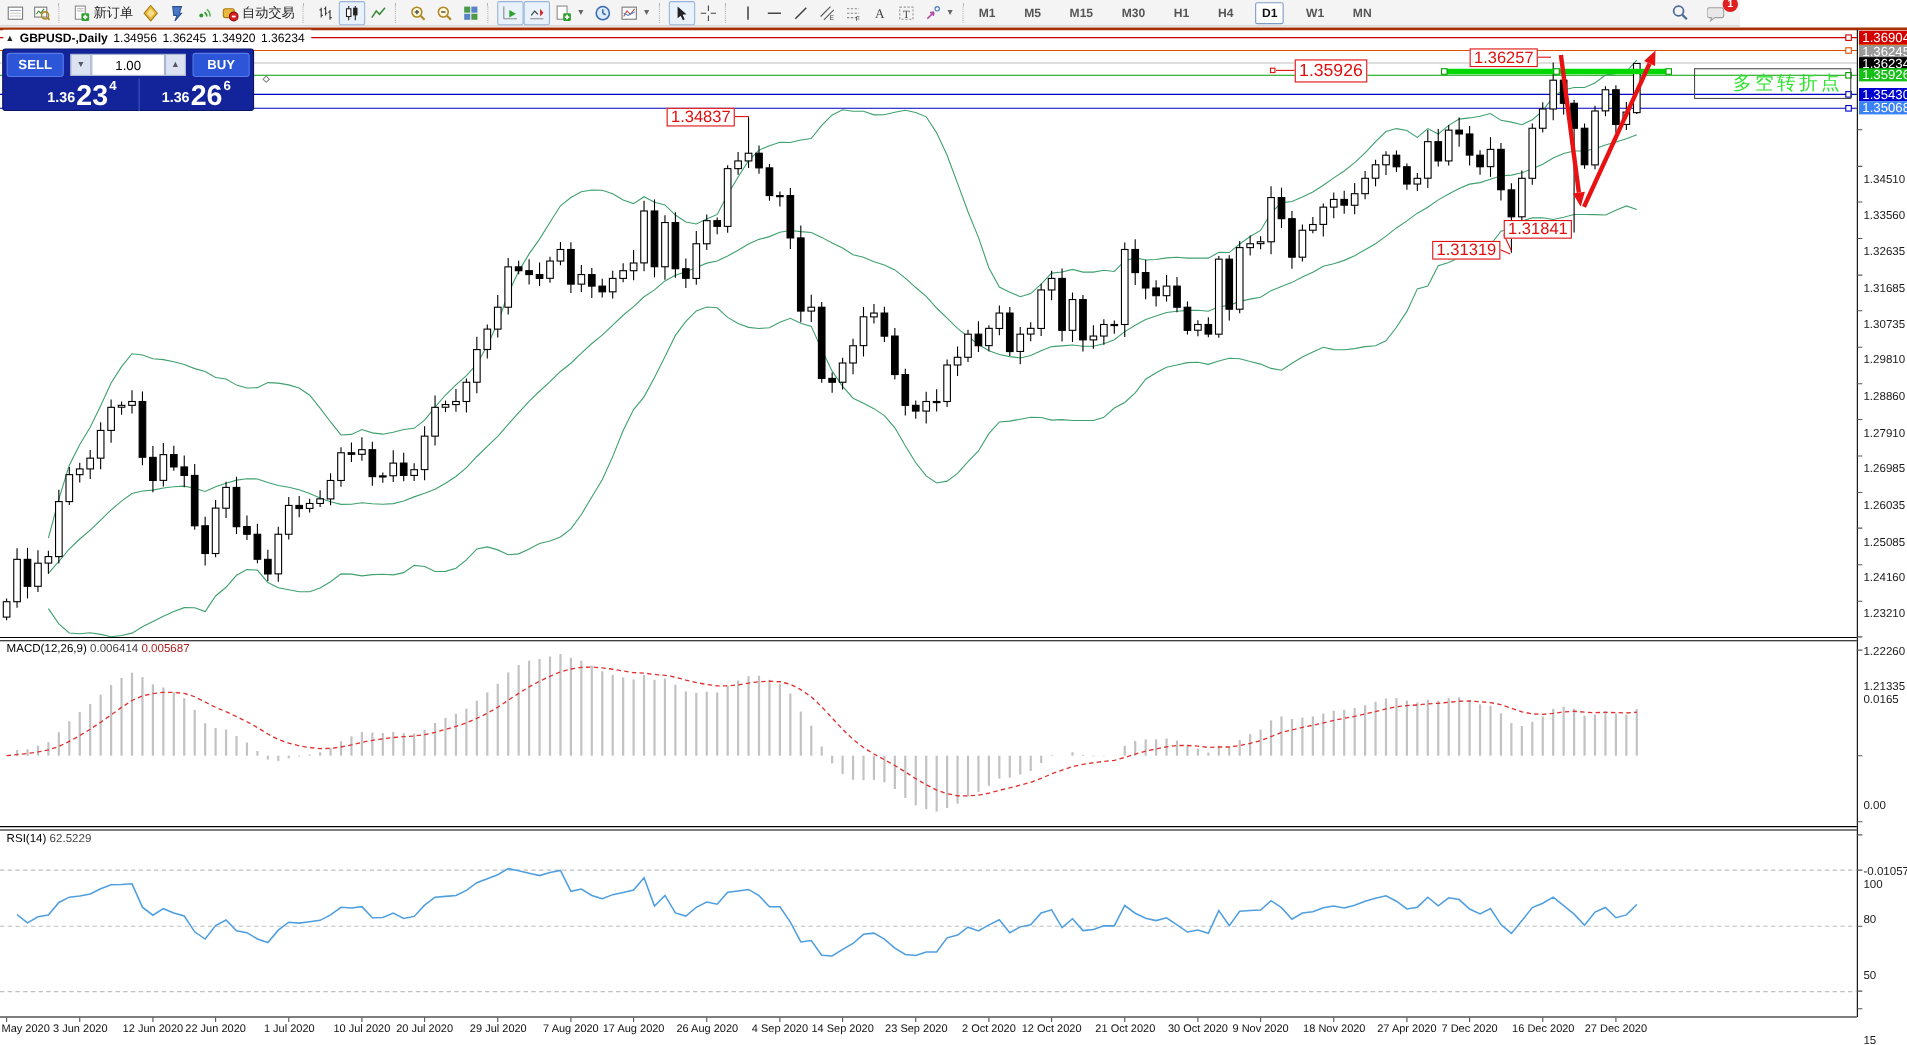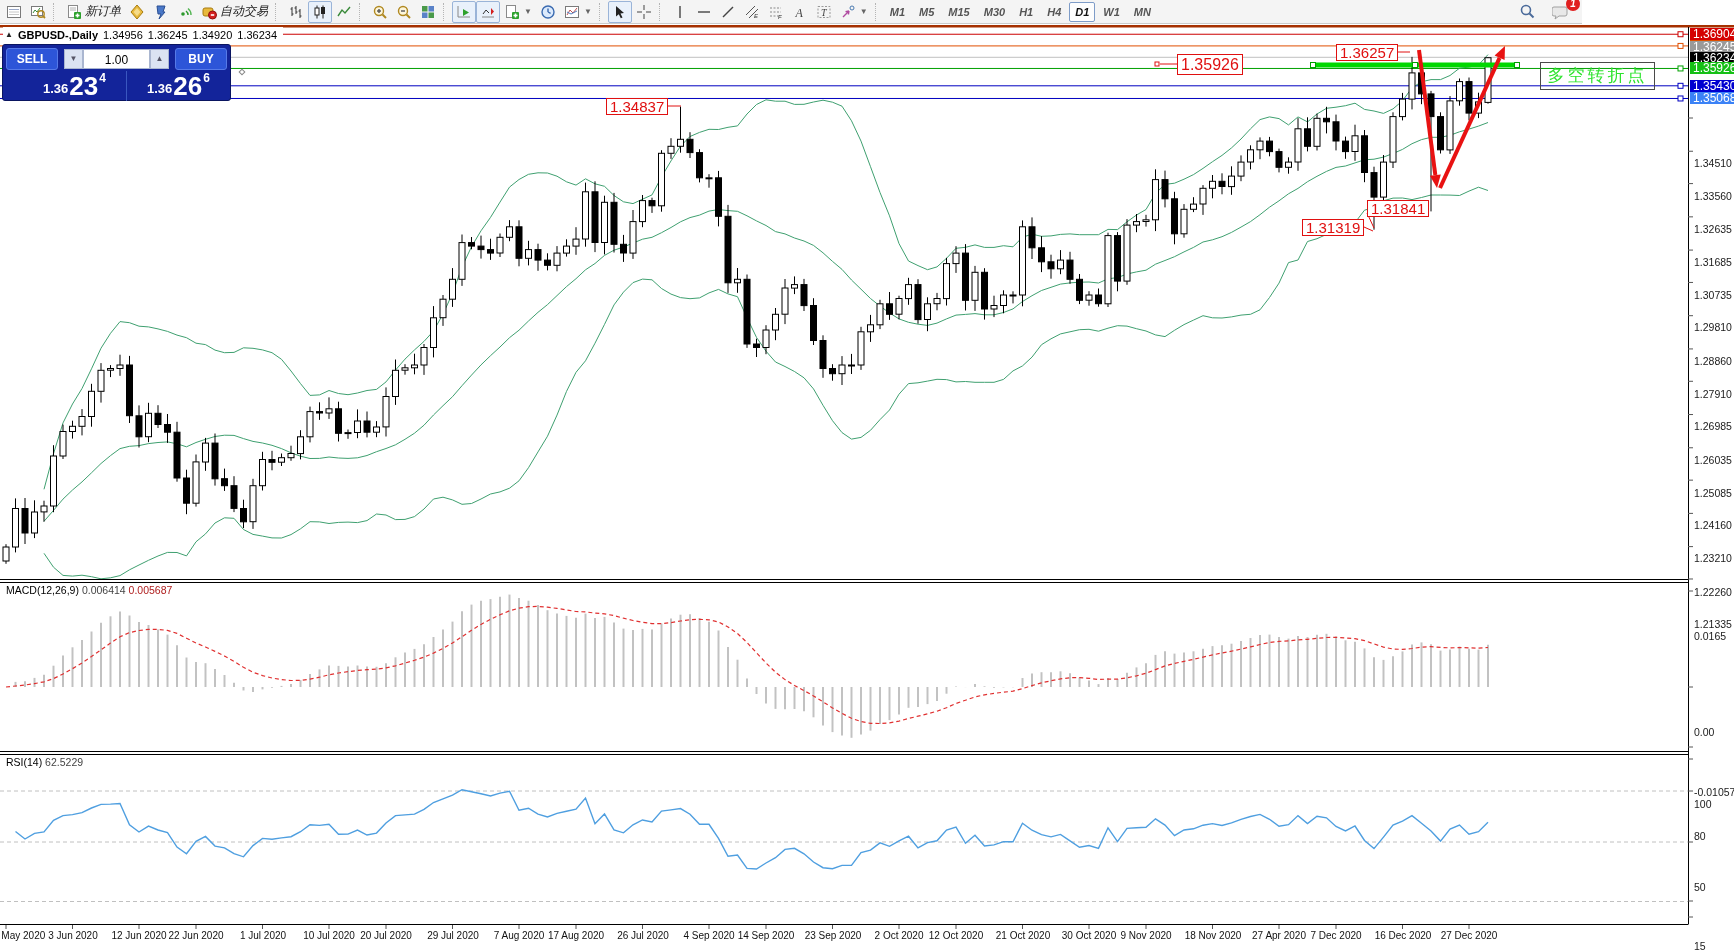--- a/index.html
+++ b/index.html
@@ -1,20 +1,20 @@
 <!DOCTYPE html>
 <html><head>
 <meta charset="utf-8">
 <style>
   html,body{margin:0;padding:0;}
   body{width:1734px;height:950px;position:relative;overflow:hidden;background:#fff;
        font-family:"Liberation Sans","DejaVu Sans",sans-serif;}
   
   .toolbar{position:absolute;top:0;left:0;width:1582px;height:24px;background:#f4f4f4;
-           border-bottom:1px solid #cbcbcb;display:flex;align-items:center;padding:0 2px;z-index:10;box-sizing:border-box;font-style:italic;}
+           border-bottom:1px solid #cbcbcb;display:flex;align-items:center;padding:0 2px;z-index:10;box-sizing:border-box;}
   .tb-sep{width:5px;height:18px;margin:0 3px;border-left:1px dotted #b5b5b5;}
   .tb-btn{display:flex;align-items:center;gap:3px;padding:2px 3px;border:1px solid transparent;border-radius:2px;color:#333;}
   .tb-btn.pressed{border:1px solid #9ab4d8;background:#e9f1fb;}
   .tb-btn svg{display:block;}
   .tb-label{font-size:12px;color:#222;white-space:nowrap;}
   .caret{font-size:8px;color:#666;margin-left:1px;}
   .tf{font-size:11px;font-weight:bold;color:#555;padding:3px 5px;border:1px solid transparent;border-radius:2px;}
   .tf.active{border:1px solid #7e9cc8;background:#fdfdfd;color:#111;}
   .tb-right{margin-left:auto;display:flex;align-items:center;gap:8px;padding-right:6px;}
   .badge{position:absolute;top:-5px;right:-7px;background:#e02020;color:#fff;border-radius:50%;
@@ -38,21 +38,21 @@
   .oct-row2{display:flex;height:30px;padding-left:20px;}
   .oct-half{flex:1;display:flex;align-items:flex-end;justify-content:center;padding-bottom:2px;}
   .oct-half.sell{border-right:1px solid #3a57c0;}
   .px-small{font-size:13px;font-weight:bold;align-self:flex-end;margin-bottom:3px;}
   .px-big{font-size:26px;font-weight:bold;line-height:26px;margin:0 1px;}
   .px-sup{font-size:12px;font-weight:bold;align-self:flex-start;}
   
   .plabel{position:absolute;z-index:5;border:1px solid #e01010;color:#e01010;background:#fff;
           font-size:15px;line-height:15px;padding:0 3px;white-space:nowrap;}
   .turning{position:absolute;z-index:5;border:1px solid #4a4a4a;color:#2ee32e;font-size:17px;
-           letter-spacing:3px;text-align:center;background:transparent;}
+           letter-spacing:3px;text-align:center;background:transparent;padding-left:28px;}
   
   .scale-label{position:absolute;left:1694px;font-size:10.5px;color:#1a1a1a;z-index:3;white-space:nowrap;margin-top:45px;}
   .side-label{position:absolute;left:1690px;width:41px;height:12px;color:#fff;font-size:12px;
               line-height:12px;padding-left:3px;z-index:3;}
   .date-label{position:absolute;top:930px;font-size:10px;color:#111;z-index:3;white-space:nowrap;}
   .panel-label{position:absolute;font-size:10.5px;color:#000;z-index:3;white-space:nowrap;}
   .panel-label .v1{color:#444;} .panel-label .v2{color:#b02020;}
 </style>
 </head>
 <body>
@@ -259,21 +259,21 @@
       </svg>
     </span>
   <span class="tb-btn">
       <svg width="16" height="16">
         <path d="M3 13 L9 7 M9 7 l-3.5 .6 M9 7 l-.6 3.5" stroke="#b04aa0" stroke-width="1.4" fill="none"></path>
         <circle cx="12" cy="4" r="2" fill="none" stroke="#4a7ab0"></circle>
       </svg>
       <span class="caret">▼</span>
     </span>
   <span class="tb-sep"></span>
-  <span id="tf-strip" style="display:flex;align-items:center;gap:2px;">
+  <span id="tf-strip" style="display:flex;align-items:center;gap:14px;">
       <span class="tf">M1</span>
       <span class="tf">M5</span>
       <span class="tf">M15</span>
       <span class="tf">M30</span>
       <span class="tf">H1</span>
       <span class="tf">H4</span>
       <span class="tf active">D1</span>
       <span class="tf">W1</span>
       <span class="tf">MN</span>
     </span>
@@ -938,21 +938,21 @@
     <span class="date-label" style="left:-7px">5 May 2020</span>
     <span class="date-label" style="left:73px;transform:translateX(-50%)">3 Jun 2020</span>
     <span class="date-label" style="left:139px;transform:translateX(-50%)">12 Jun 2020</span>
     <span class="date-label" style="left:196px;transform:translateX(-50%)">22 Jun 2020</span>
     <span class="date-label" style="left:263px;transform:translateX(-50%)">1 Jul 2020</span>
     <span class="date-label" style="left:329px;transform:translateX(-50%)">10 Jul 2020</span>
     <span class="date-label" style="left:386px;transform:translateX(-50%)">20 Jul 2020</span>
     <span class="date-label" style="left:453px;transform:translateX(-50%)">29 Jul 2020</span>
     <span class="date-label" style="left:519px;transform:translateX(-50%)">7 Aug 2020</span>
     <span class="date-label" style="left:576px;transform:translateX(-50%)">17 Aug 2020</span>
-    <span class="date-label" style="left:643px;transform:translateX(-50%)">26 Jul 2020</span>
+    <span class="date-label" style="left:643px;transform:translateX(-50%)">26 Aug 2020</span>
     <span class="date-label" style="left:709px;transform:translateX(-50%)">4 Sep 2020</span>
     <span class="date-label" style="left:766px;transform:translateX(-50%)">14 Sep 2020</span>
     <span class="date-label" style="left:833px;transform:translateX(-50%)">23 Sep 2020</span>
     <span class="date-label" style="left:899px;transform:translateX(-50%)">2 Oct 2020</span>
     <span class="date-label" style="left:956px;transform:translateX(-50%)">12 Oct 2020</span>
     <span class="date-label" style="left:1023px;transform:translateX(-50%)">21 Oct 2020</span>
     <span class="date-label" style="left:1089px;transform:translateX(-50%)">30 Oct 2020</span>
     <span class="date-label" style="left:1146px;transform:translateX(-50%)">9 Nov 2020</span>
     <span class="date-label" style="left:1213px;transform:translateX(-50%)">18 Nov 2020</span>
     <span class="date-label" style="left:1279px;transform:translateX(-50%)">27 Apr 2020</span>

